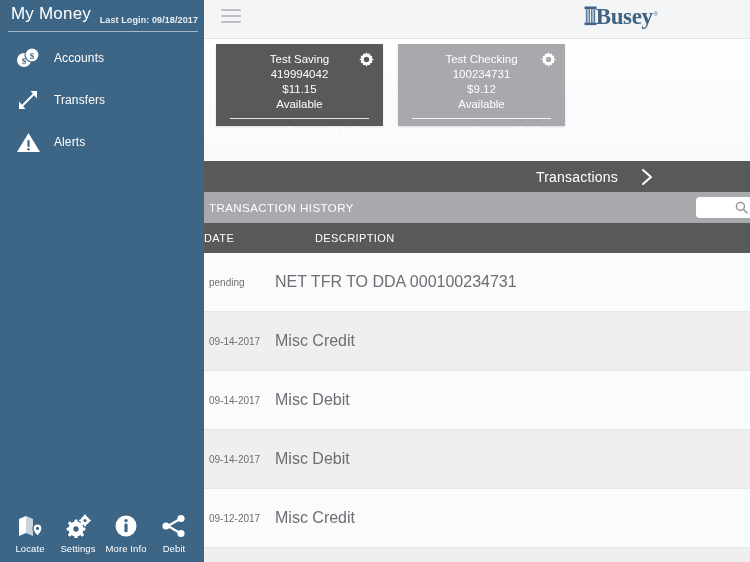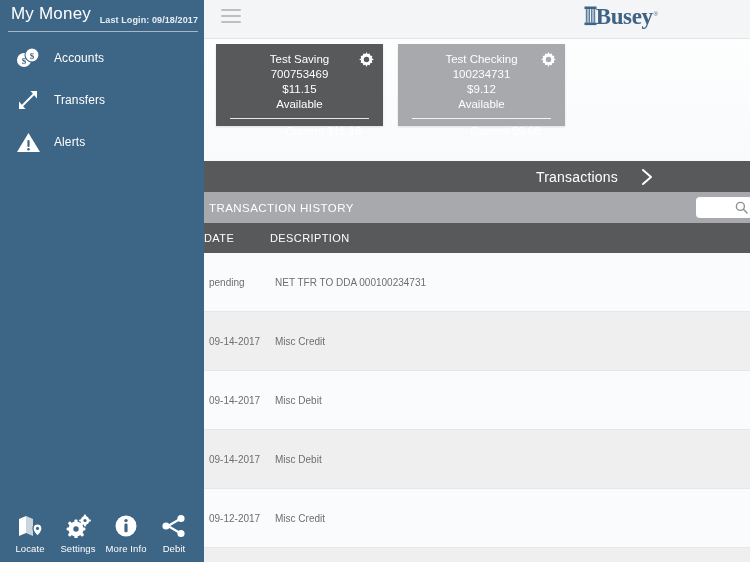--- a/index.html
+++ b/index.html
@@ -121,35 +121,35 @@
     background: #ffffff; border-radius: 4px;
     display: flex; align-items: center; justify-content: flex-end;
     padding-right: 4px; overflow: hidden;
   }
 
   .colbar {
     position: absolute; left: 0; top: 223px; width: 546px; height: 30px;
     background: #58595b; display: flex; align-items: center;
   }
   .col-date { color: #ffffff; font-size: 11px; letter-spacing: .4px; width: 66px; }
-  .col-desc { color: #ffffff; font-size: 11px; letter-spacing: .4px; }
+  .col-desc { color: #ffffff; font-size: 11px; letter-spacing: .4px; margin-left: 45px; }
 
   
   .rows { position: absolute; left: 0; top: 253px; width: 588px; bottom: 0; }
   .row {
     height: 59px; display: flex; align-items: center;
     border-bottom: 1px solid #e6e7e9;
   }
   .row.odd  { background: #fafbfc; }
   .row.even { background: #efefef; }
   .row-date {
     width: 66px; margin-left: 5px; flex: 0 0 66px;
     color: #6d6e71; font-size: 10px;
   }
-  .row-desc { color: #6d6e71; font-size: 10px; text-align: center; }
+  .row-desc { color: #6d6e71; font-size: 16px; text-align: center; }
 </style>
 </head>
 <body>
 
 <div id="app">
 
   <div class="sidebar">
     <div class="sb-head">
       <div class="sb-title">My Money</div>
       <div class="sb-login">Last Login: 09/18/2017</div>
@@ -296,21 +296,21 @@
     <div class="cards">
 
       <div class="card dark">
         <div class="card-gear">
           <svg width="15" height="15" viewBox="0 0 16 16">
             <path fill="#ffffff" d="M8 0l1.1 2.1 2.3-.6.5 2.3 2.3.5-.6 2.3L15.9 8l-2.3 1.1.6 2.3-2.3.5-.5 2.3-2.3-.6L8 16l-1.1-2.4-2.3.6-.5-2.3-2.3-.5.6-2.3L.1 8l2.3-1.4-.6-2.3 2.3-.5.5-2.3 2.3.6z"></path>
             <circle cx="8" cy="8" r="2.9" fill="#58595b"></circle>
           </svg>
         </div>
         <div class="card-name">Test Saving</div>
-        <div class="card-num">700753469</div>
+        <div class="card-num">419994042</div>
         <div class="card-bal">$11.15</div>
         <div class="card-avail">Available</div>
         <div class="card-rule"></div>
         <div class="card-cur">Current $11.19</div>
       </div>
 
       <div class="card light">
         <div class="card-gear">
           <svg width="15" height="15" viewBox="0 0 16 16">
             <path fill="#ffffff" d="M8 0l1.1 2.1 2.3-.6.5 2.3 2.3.5-.6 2.3L15.9 8l-2.3 1.1.6 2.3-2.3.5-.5 2.3-2.3-.6L8 16l-1.1-2.4-2.3.6-.5-2.3-2.3-.5.6-2.3L.1 8l2.3-1.4-.6-2.3 2.3-.5.5-2.3 2.3.6z"></path>

